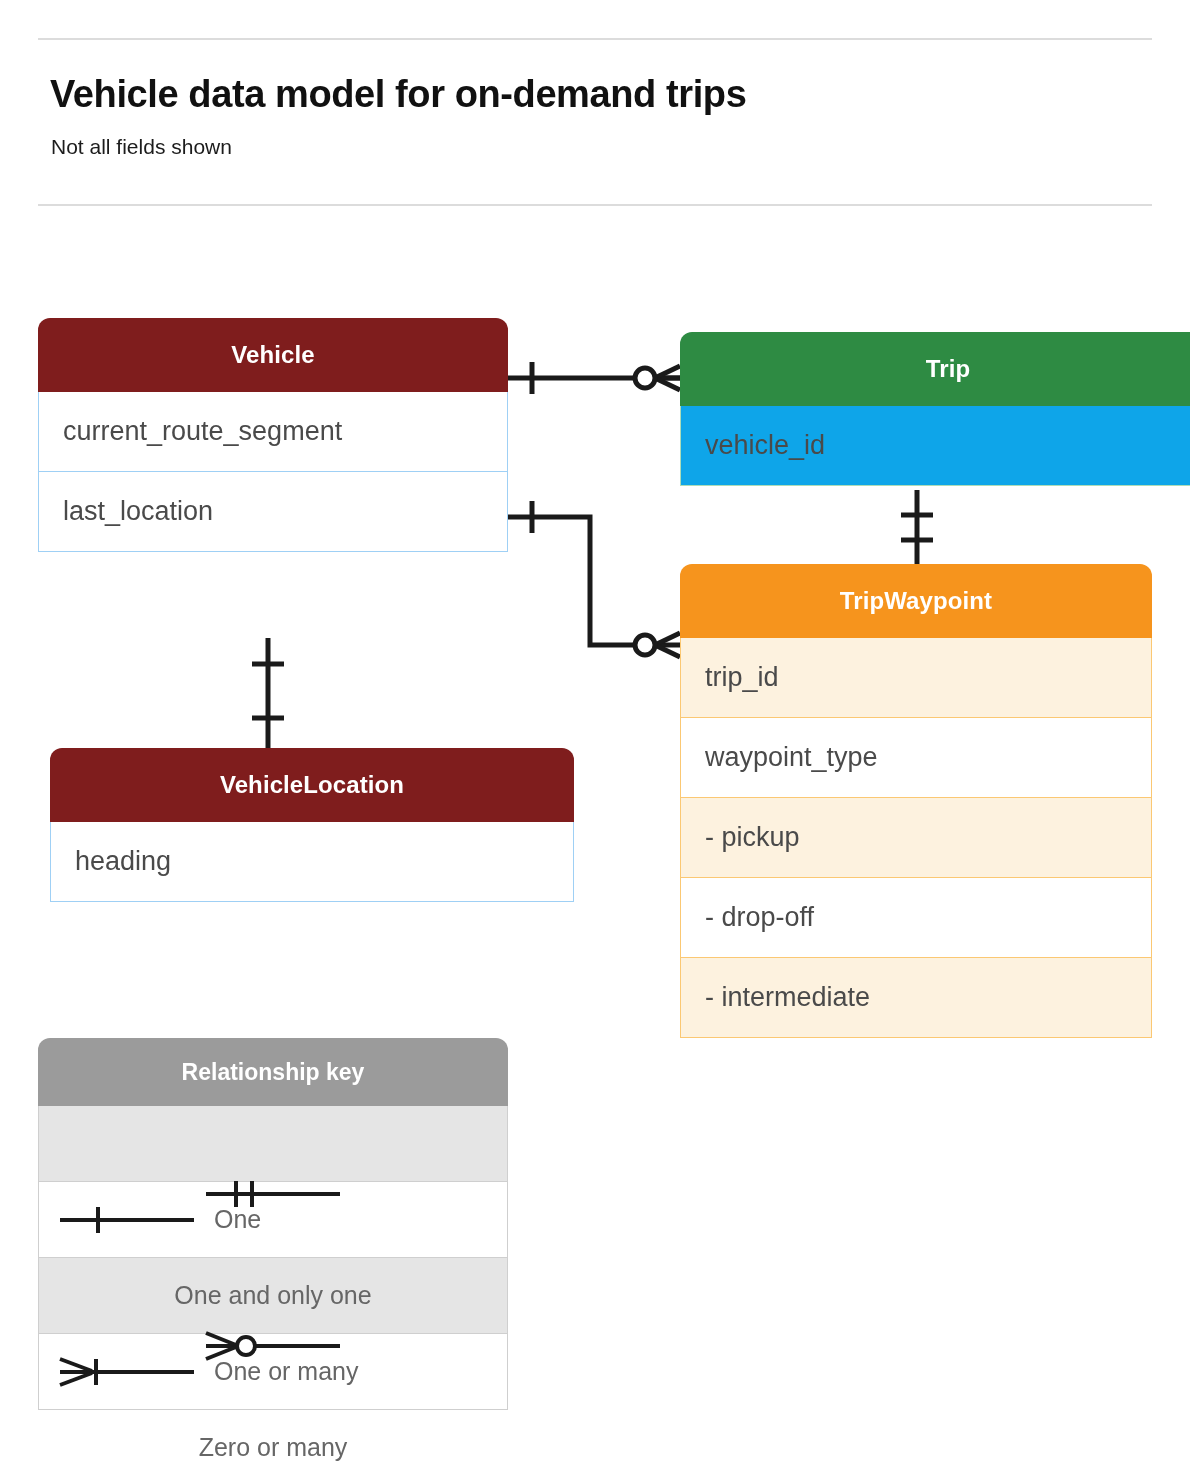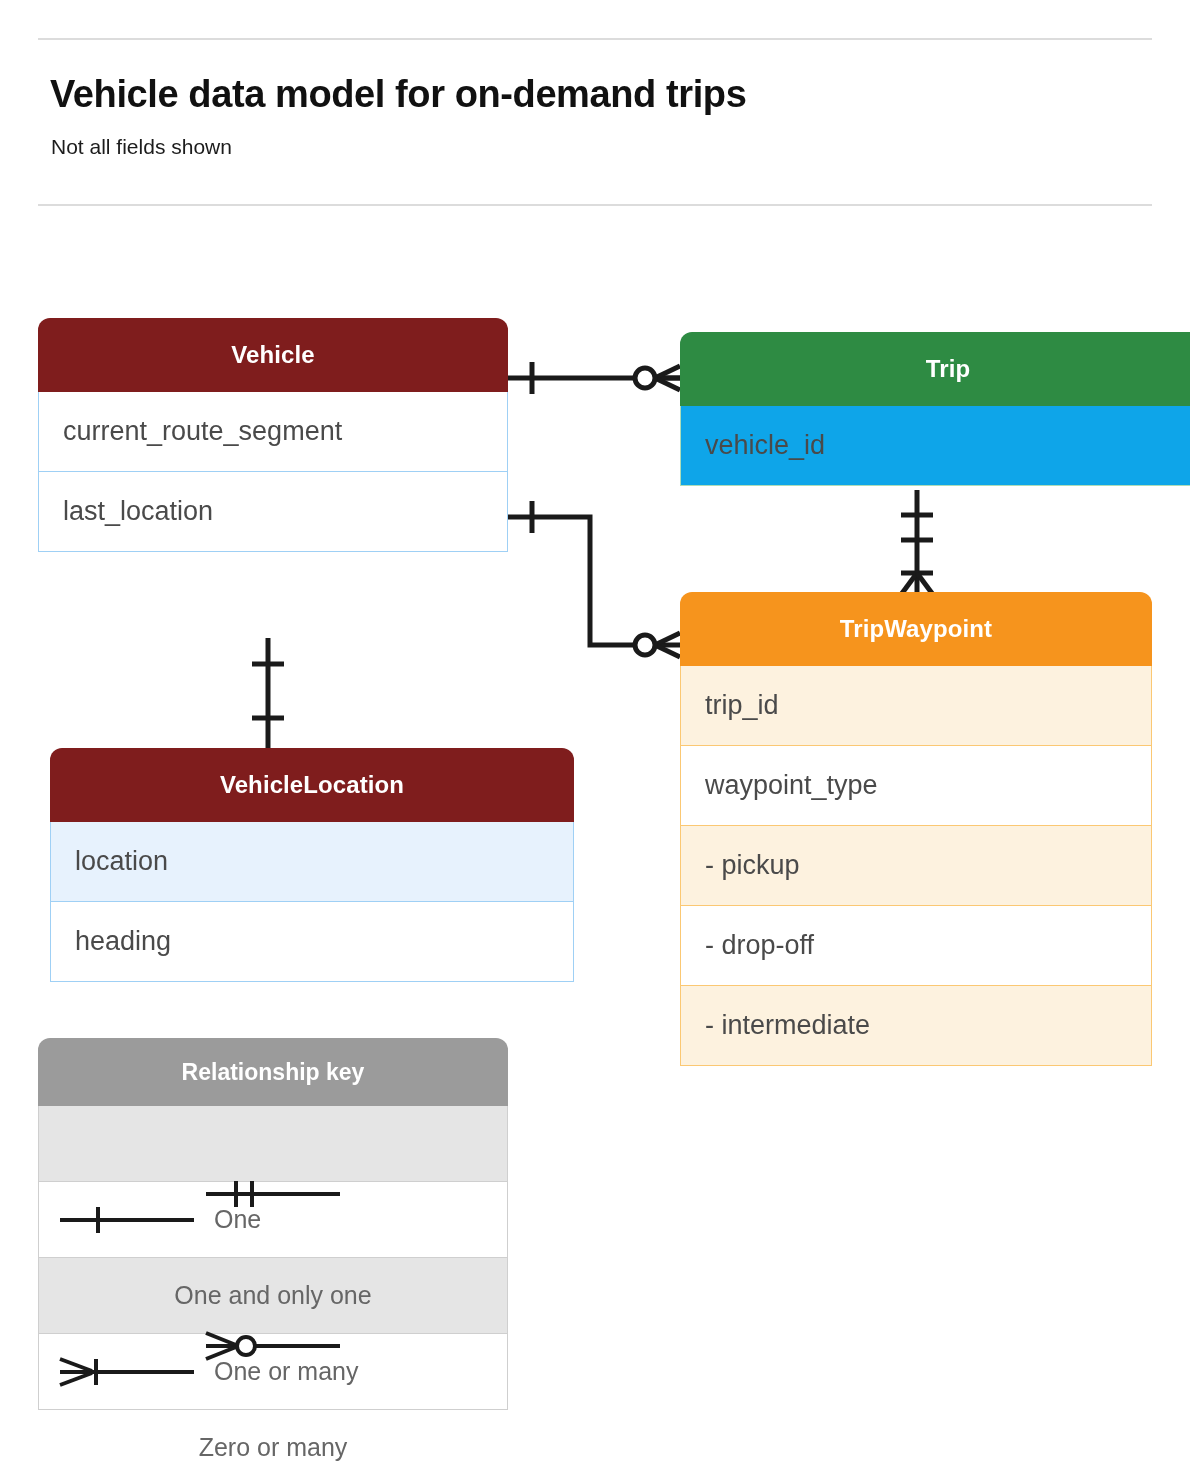--- a/index.html
+++ b/index.html
@@ -92,21 +92,21 @@
 
   
   .hdr-gray   { background: #9b9b9b; }
   .row-gray   { border-color: #cfcfcf; }
   .fill-gray  { background: #e5e5e5; flex-direction: column; }
 
   
   #entity-vehicle          { left: 38px;  top: 318px; width: 470px; }
   #entity-vehicle-location { left: 50px;  top: 748px; width: 524px; }
   #entity-trip             { left: 680px; top: 332px; width: 536px; }
-  #entity-tripwaypoint     { left: 680px; top: 592px; width: 472px; }
+  #entity-tripwaypoint     { left: 680px; top: 564px; width: 472px; }
   #legend                  { left: 38px;  top: 1038px; width: 470px; }
 
   
   .legend-header {
     box-sizing: border-box;
     height: 68px;
     border-radius: 12px 12px 0 0;
     display: flex;
     align-items: center;
     justify-content: center;
@@ -198,21 +198,20 @@
 </svg>
 
 <div class="entity" id="entity-vehicle">
   <div class="entity-header hdr-blue">Vehicle</div>
   <div class="entity-row row-blue fill-white">current_route_segment</div>
   <div class="entity-row row-blue fill-white">last_location</div>
 </div>
 
 <div class="entity" id="entity-vehicle-location">
   <div class="entity-header hdr-blue">VehicleLocation</div>
-  <div class="entity-row row-blue fill-blue">location</div>
   <div class="entity-row row-blue fill-white">heading</div>
 </div>
 
 <div class="entity" id="entity-trip">
   <div class="entity-header hdr-green">Trip</div>
   <div class="entity-row row-green fill-green">vehicle_id</div>
 </div>
 
 <div class="entity" id="entity-tripwaypoint">
   <div class="entity-header hdr-orange">TripWaypoint</div>

